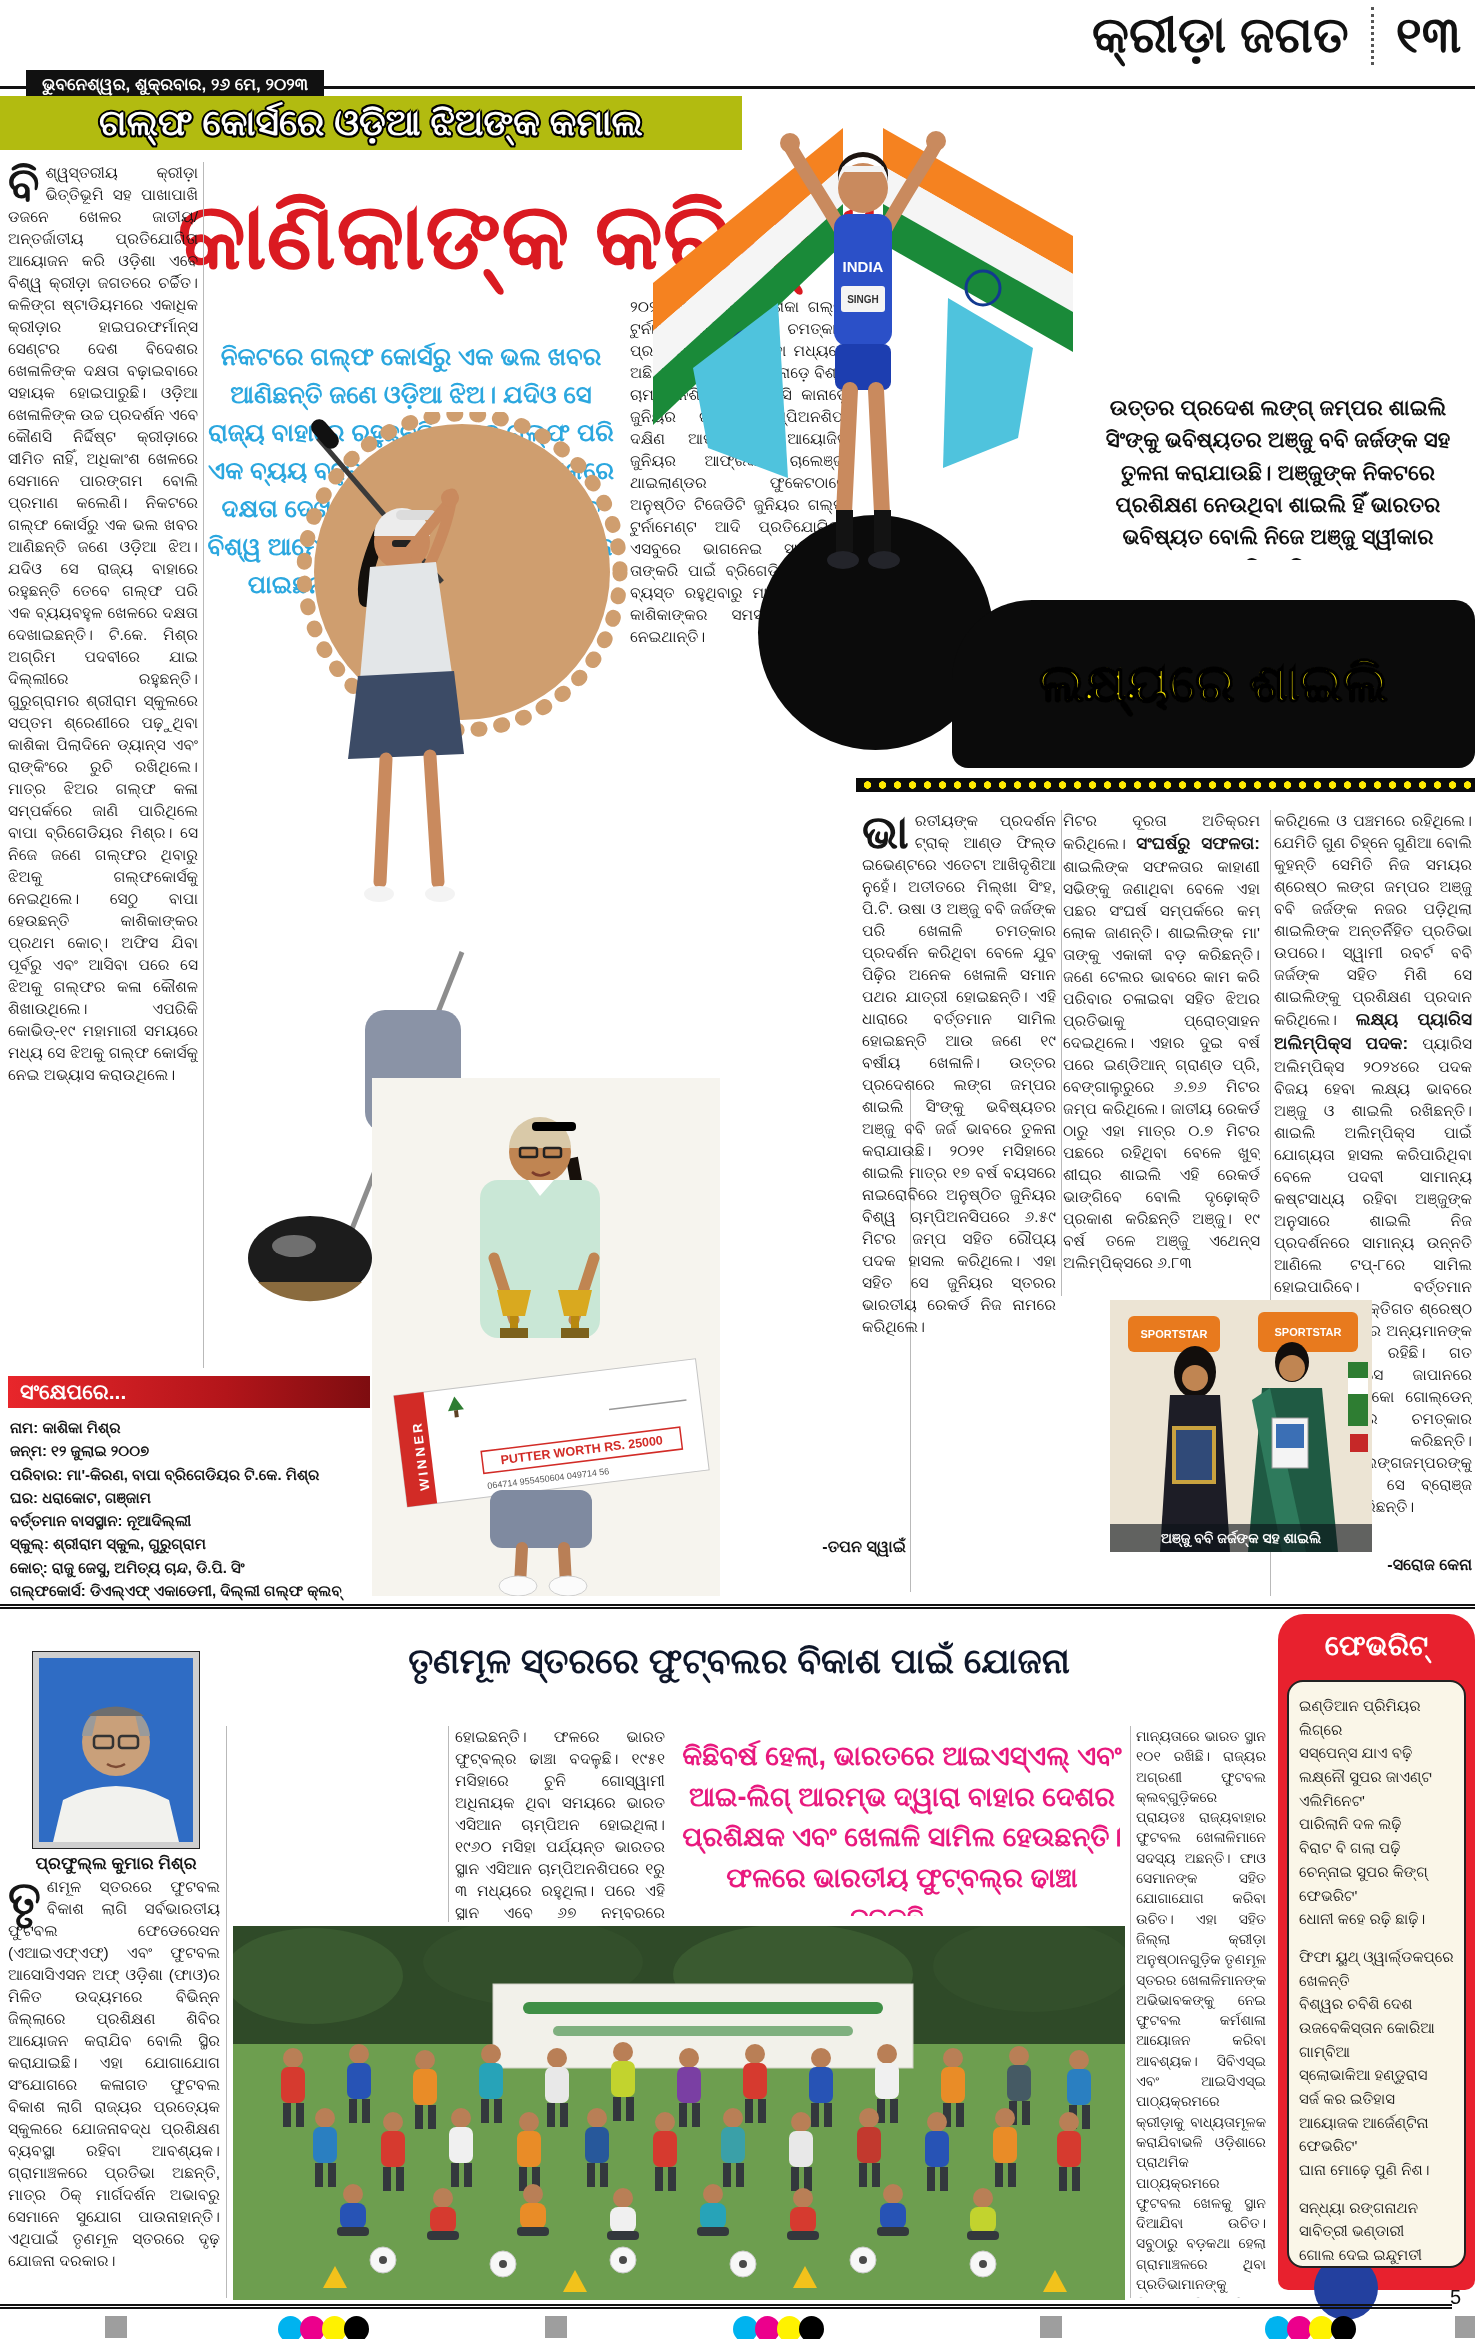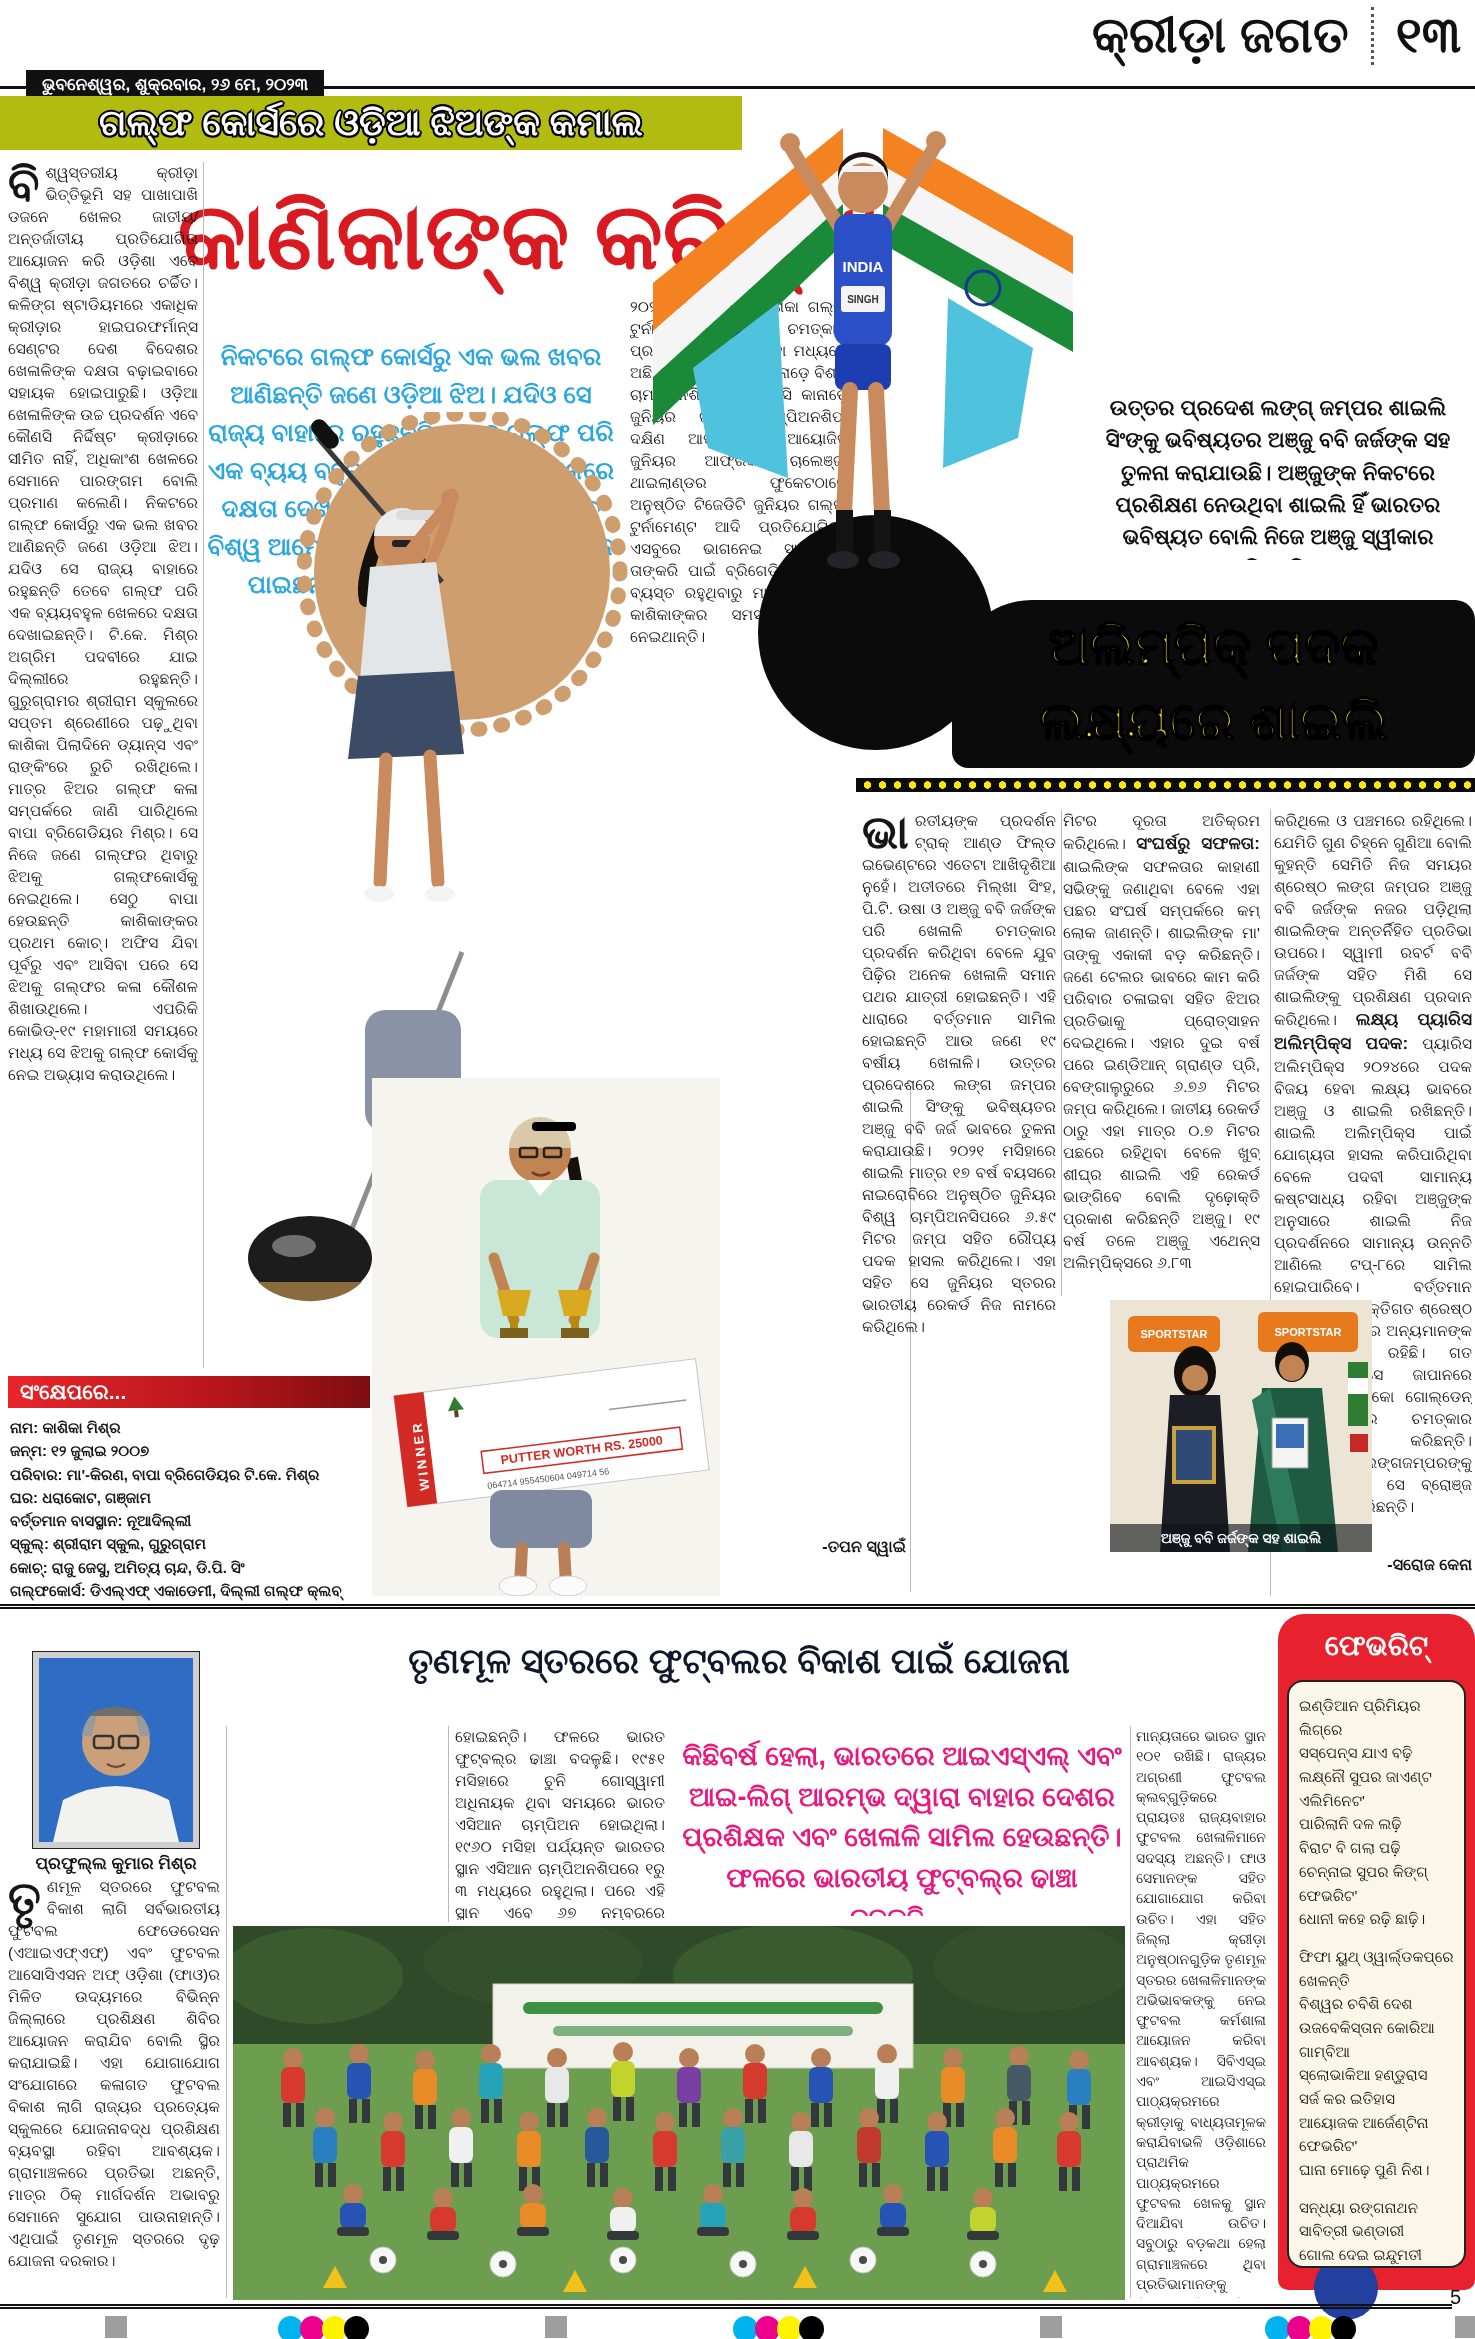--- a/index.html
+++ b/index.html
@@ -83,21 +83,20 @@
     <path d="M238,342 L244,465" stroke="#c98a5e" stroke-width="16" stroke-linecap="round"></path>
     <rect x="198" y="462" width="17" height="42" fill="#131313"></rect>
     <rect x="236" y="462" width="17" height="42" fill="#131313"></rect>
     <ellipse cx="205" cy="512" rx="16" ry="9" fill="#23242a"></ellipse>
     <ellipse cx="246" cy="512" rx="16" ry="9" fill="#23242a"></ellipse>
   </svg>
 
   <div class="abs" style="left:1088px;top:392px;width:380px;height:168px;font-size:21.5px;font-weight:bold;color:#101010;text-align:center;line-height:1.5;overflow:hidden;">ଉତ୍ତର ପ୍ରଦେଶ ଲଙ୍ଗ୍ ଜମ୍ପର ଶାଇଲି ସିଂଙ୍କୁ ଭବିଷ୍ୟତର ଅଞ୍ଜୁ ବବି ଜର୍ଜଙ୍କ ସହ ତୁଳନା କରାଯାଉଛି। ଅଞ୍ଜୁଙ୍କ ନିକଟରେ ପ୍ରଶିକ୍ଷଣ ନେଉଥିବା ଶାଇଲି ହିଁ ଭାରତର ଭବିଷ୍ୟତ ବୋଲି ନିଜେ ଅଞ୍ଜୁ ସ୍ୱୀକାର କରିଛନ୍ତି....</div>
 
   <div class="abs" style="left:952px;top:600px;width:523px;height:168px;background:#0b0b0b;border-radius:80px 20px 16px 16px;display:flex;flex-direction:column;align-items:center;justify-content:center;">
-    <span style="font-size:52px;font-weight:900;color:#f7e600;-webkit-text-stroke:1.5px #000;line-height:1.45;">ଅଲିମ୍ପିକ୍ ପଦକ</span>
     <span style="font-size:52px;font-weight:900;color:#f7e600;-webkit-text-stroke:1.5px #000;line-height:1.45;">ଲକ୍ଷ୍ୟରେ ଶାଇଲି</span>
   </div>
   <div class="abs" style="left:856px;top:778px;width:619px;height:14px;background-color:#0b0b0b;background-image:radial-gradient(circle,#ffe800 3.5px,transparent 4px);background-size:15px 14px;background-position:4px 50%;"></div>
 
   <div class="abs body-txt" style="left:862px;top:810px;width:194px;height:786px;">
     <span class="dc">ଭା</span><span>ରତୀୟଙ୍କ ପ୍ରଦର୍ଶନ ଟ୍ରାକ୍ ଆଣ୍ଡ ଫିଲ୍ଡ ଇଭେଣ୍ଟରେ ଏତେଟା ଆଖିଦୃଶିଆ ନୁହେଁ। ଅତୀତରେ ମିଲ୍‌ଖା ସିଂହ, ପି.ଟି. ଉଷା ଓ ଅଞ୍ଜୁ ବବି ଜର୍ଜଙ୍କ ପରି ଖେଳାଳି ଚମତ୍କାର ପ୍ରଦର୍ଶନ କରିଥିବା ବେଳେ ଯୁବ ପିଢ଼ିର ଅନେକ ଖେଳାଳି ସମାନ ପଥର ଯାତ୍ରୀ ହୋଇଛନ୍ତି। ଏହି ଧାରାରେ ବର୍ତ୍ତମାନ ସାମିଲ ହୋଇଛନ୍ତି ଆଉ ଜଣେ ୧୯ ବର୍ଷୀୟ ଖେଳାଳି। ଉତ୍ତର ପ୍ରଦେଶରେ ଲଙ୍ଗ ଜମ୍ପର ଶାଇଲି ସିଂଙ୍କୁ ଭବିଷ୍ୟତର ଅଞ୍ଜୁ ବବି ଜର୍ଜ ଭାବରେ ତୁଳନା କରାଯାଉଛି। ୨୦୨୧ ମସିହାରେ ଶାଇଲି ମାତ୍ର ୧୭ ବର୍ଷ ବୟସରେ ନାଇରୋବିରେ ଅନୁଷ୍ଠିତ ଜୁନିୟର ବିଶ୍ୱ ଚାମ୍ପିଅନସିପରେ ୬.୫୯ ମିଟର ଜମ୍ପ ସହିତ ରୌପ୍ୟ ପଦକ ହାସଲ କରିଥିଲେ। ଏହା ସହିତ ସେ ଜୁନିୟର ସ୍ତରର ଭାରତୀୟ ରେକର୍ଡ ନିଜ ନାମରେ କରିଥିଲେ।</span>
   </div>
   <div class="vrule" style="left:1061px;top:810px;height:486px;"></div>
   <div class="abs body-txt" style="left:1063px;top:810px;width:197px;height:486px;">
     <span>ମିଟର ଦୂରତା ଅତିକ୍ରମ କରିଥିଲେ। </span><span class="subhead-inline">ସଂଘର୍ଷରୁ ସଫଳତା: </span><span>ଶାଇଲିଙ୍କ ସଫଳତାର କାହାଣୀ ସଭିଙ୍କୁ ଜଣାଥିବା ବେଳେ ଏହା ପଛର ସଂଘର୍ଷ ସମ୍ପର୍କରେ କମ୍ ଲୋକ ଜାଣନ୍ତି। ଶାଇଲିଙ୍କ ମା' ତାଙ୍କୁ ଏକାକୀ ବଡ଼ କରିଛନ୍ତି। ଜଣେ ଟେଲର ଭାବରେ କାମ କରି ପରିବାର ଚଳାଇବା ସହିତ ଝିଅର ପ୍ରତିଭାକୁ ପ୍ରୋତ୍ସାହନ ଦେଇଥିଲେ। ଏହାର ଦୁଇ ବର୍ଷ ପରେ ଇଣ୍ଡିଆନ୍ ଗ୍ରାଣ୍ଡ ପ୍ରି, ବେଙ୍ଗାଲୁରୁରେ ୬.୭୬ ମିଟର ଜମ୍ପ କରିଥିଲେ। ଜାତୀୟ ରେକର୍ଡ ଠାରୁ ଏହା ମାତ୍ର ୦.୭ ମିଟର ପଛରେ ରହିଥିବା ବେଳେ ଖୁବ୍ ଶୀଘ୍ର ଶାଇଲି ଏହି ରେକର୍ଡ ଭାଙ୍ଗିବେ ବୋଲି ଦୃଢ଼ୋକ୍ତି ପ୍ରକାଶ କରିଛନ୍ତି ଅଞ୍ଜୁ। ୧୯ ବର୍ଷ ତଳେ ଅଞ୍ଜୁ ଏଥେନ୍ସ ଅଲିମ୍ପିକ୍ସରେ ୬.୮୩</span>

